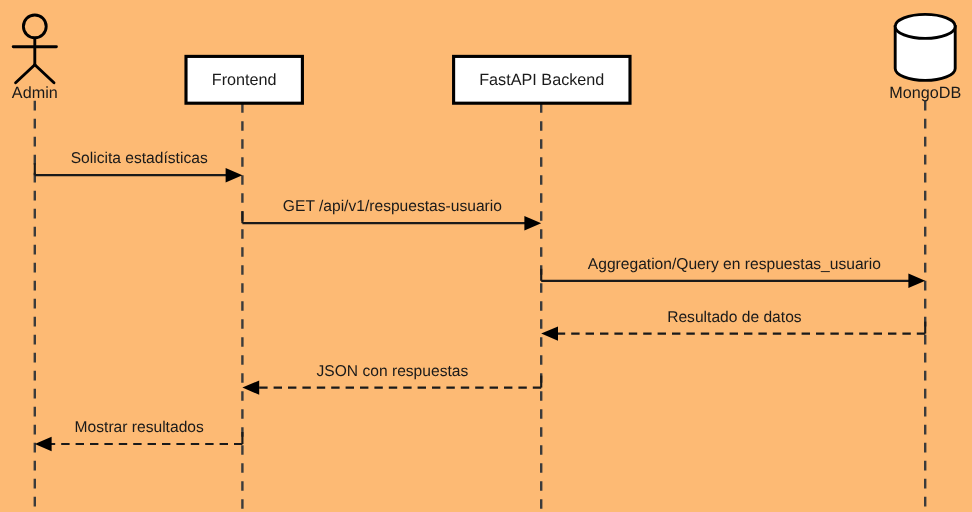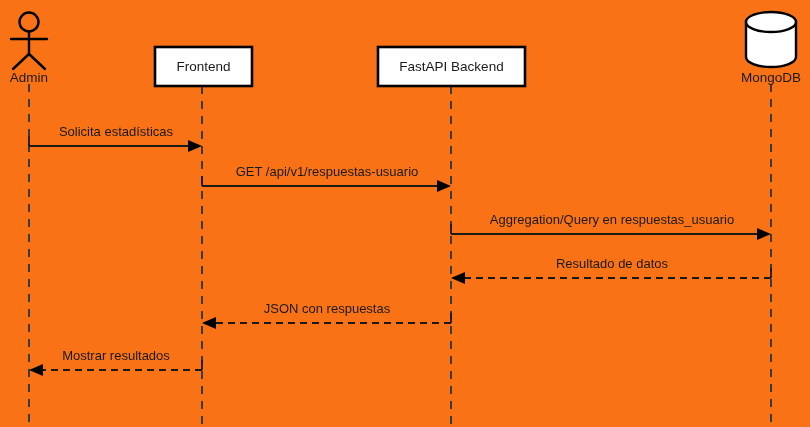--- a/index.html
+++ b/index.html
@@ -7,21 +7,21 @@
     padding: 0;
     background: #ffffff;
   }
   body {
     font-family: "Liberation Sans", sans-serif;
   }
   #diagram-root {
     position: relative;
     width: 810px;
     height: 427px;
-    background: #f97316;
+    background: #fdba74;
     overflow: hidden;
   }
   #diagram-svg {
     position: absolute;
     top: 0;
     left: 0;
     width: 810px;
     height: 427px;
   }
   .participant-label {

